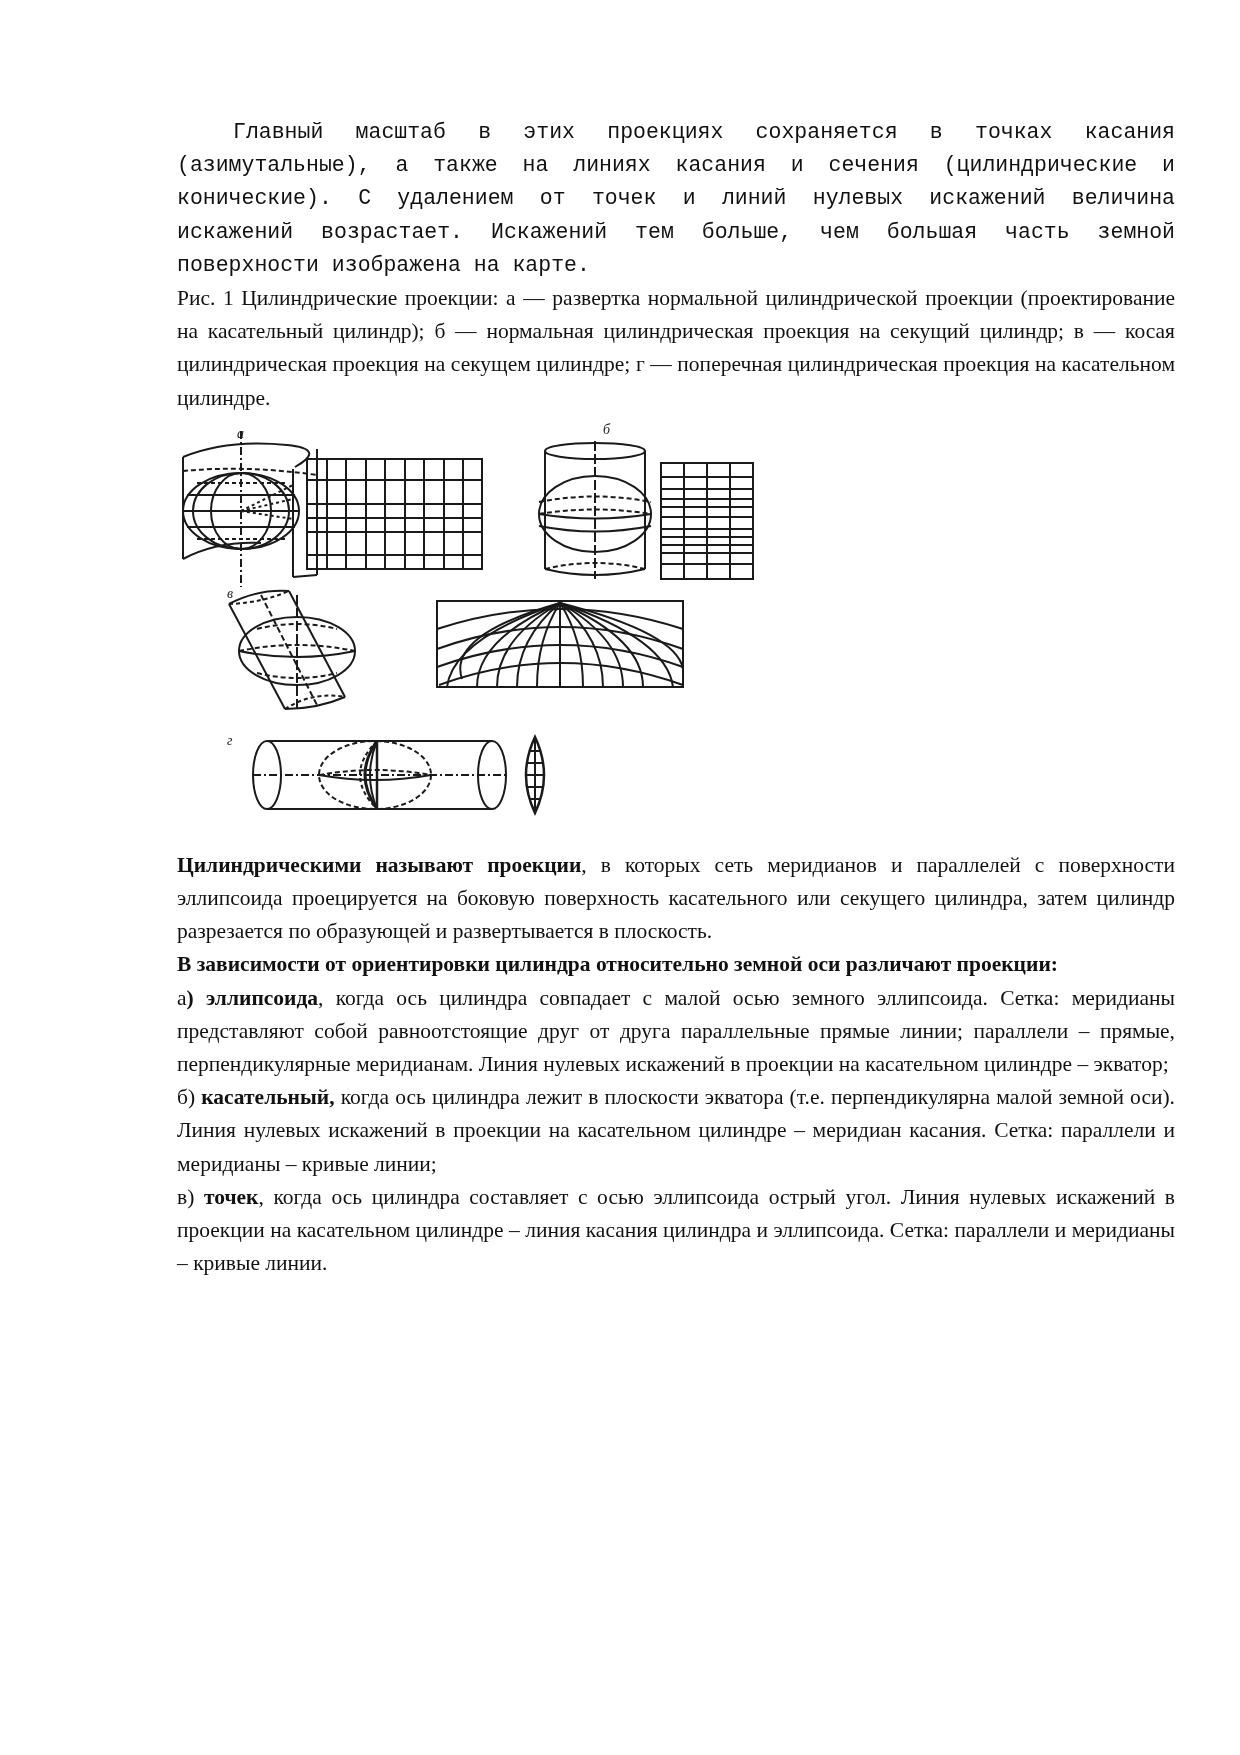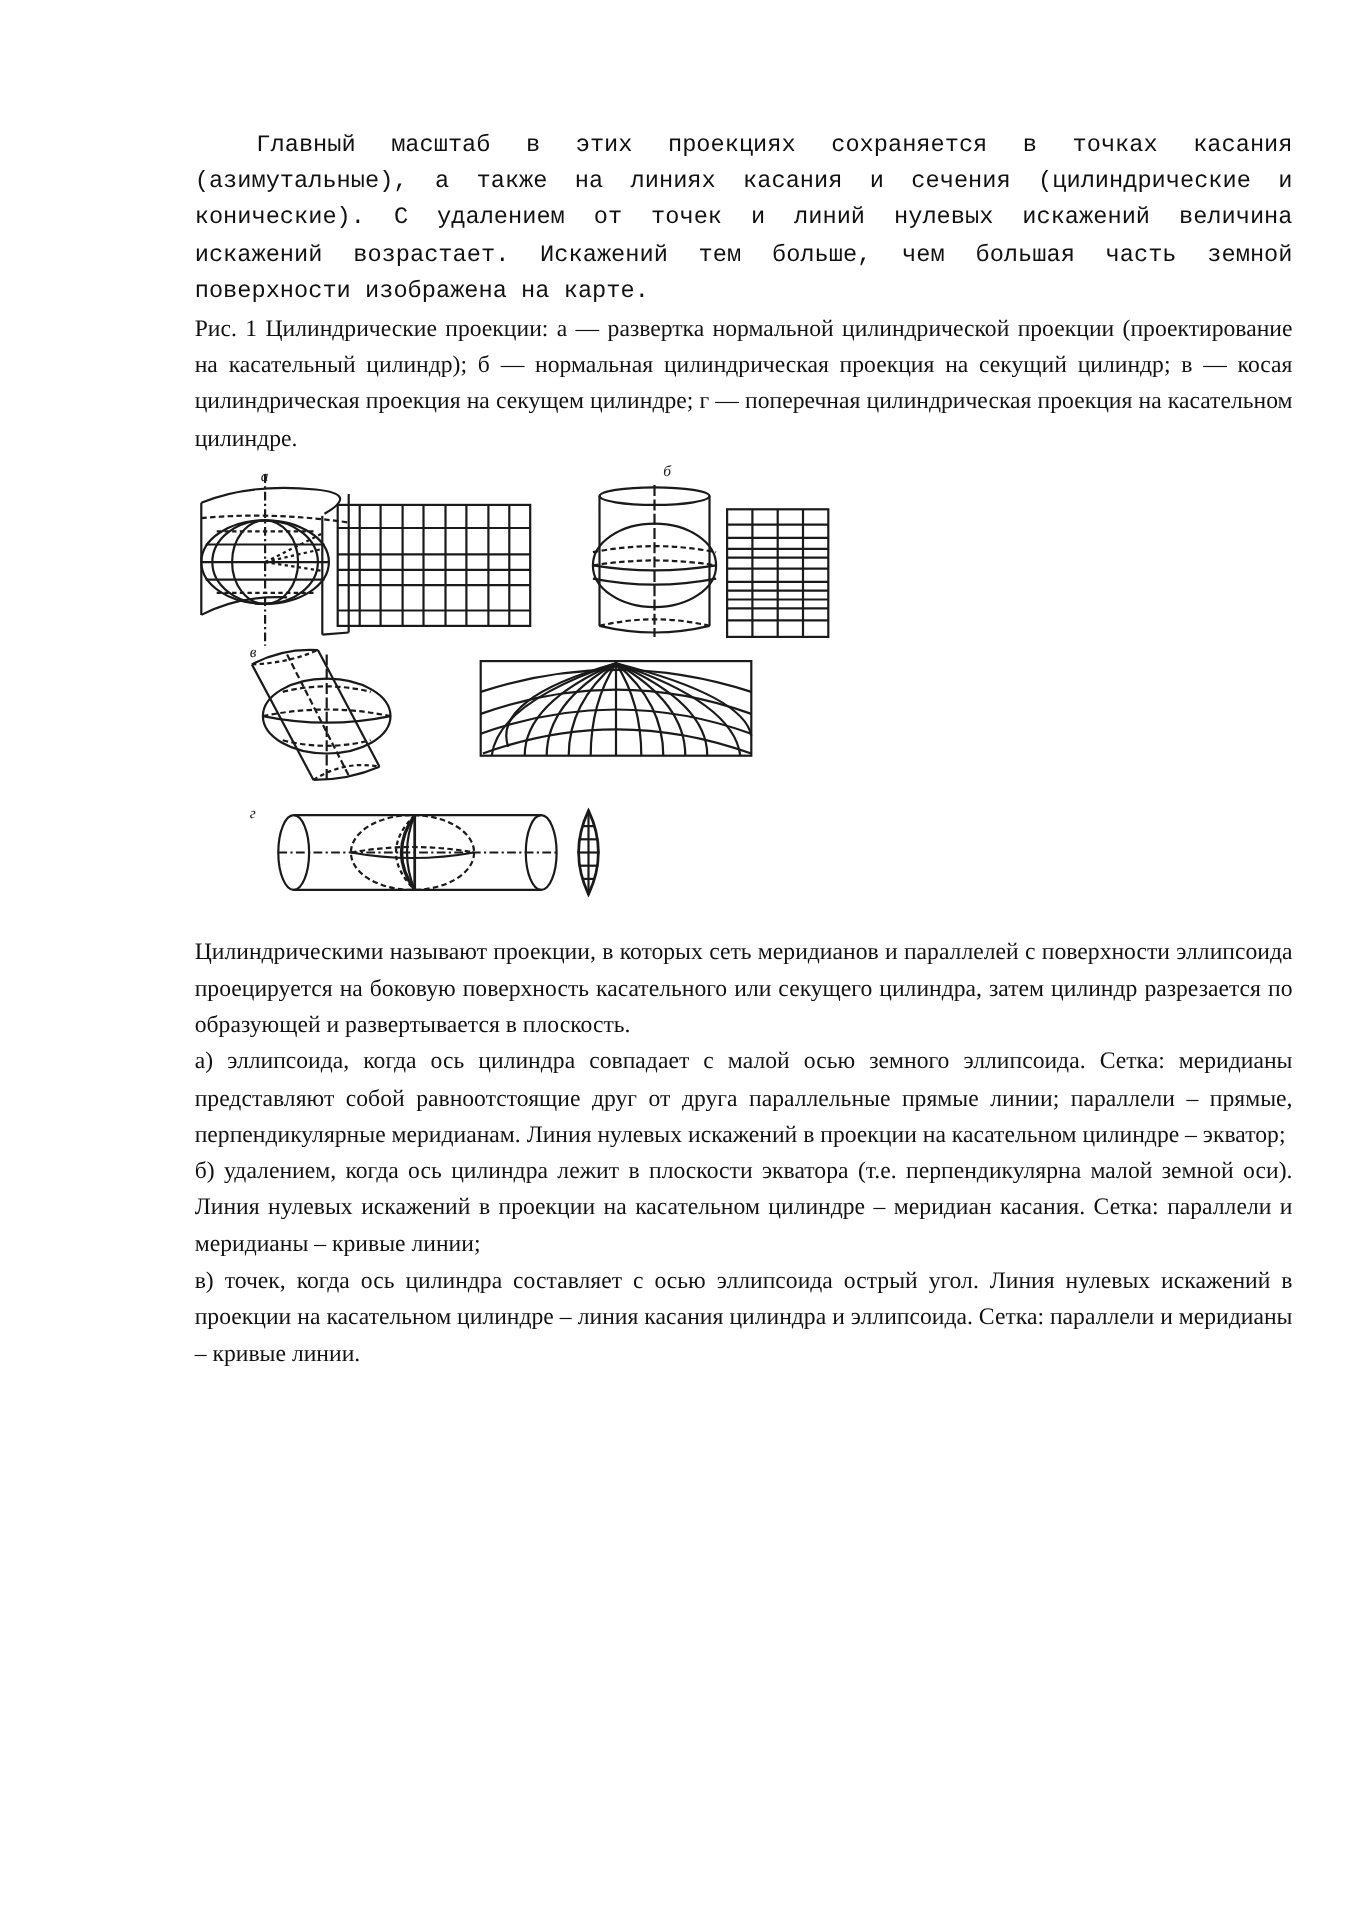--- a/index.html
+++ b/index.html
@@ -4,21 +4,21 @@
 <style>
   html, body { margin: 0; padding: 0; background: #ffffff; }
   body { width: 1240px; height: 1755px; position: relative; overflow: hidden; }
   .page {
     position: absolute; left: 177px; top: 116px; width: 998px;
     font-family: "Liberation Serif", serif; font-size: 21.5px; line-height: 33.2px;
     color: #111111; text-align: justify;
   }
   .page p { margin: 0; }
   .indent { text-indent: 56px; font-family: Liberation Mono, monospace; }
-  b { font-weight: normal; }
+  b { font-weight: bold; }
   .figure { position: relative; width: 1000px; height: 420px; margin: 4px 0 0 0; }
   .figure svg { position: absolute; left: 0; top: 0; }
   .fig-label { position: absolute; font-family: "Liberation Serif", serif; font-style: italic; font-size: 14px; color: #222; line-height: 14px; }
   .spacer { height: 33px; }
   .gap-after-fig { height: 10px; }
 </style>
 </head>
 <body>
 
 <div class="page">
@@ -165,19 +165,20 @@
             <line x1="349" y1="368" x2="367" y2="368"></line>
           <line x1="352" y1="380" x2="364" y2="380"></line>
         </g>
       </g>
     </svg>
   </div>
 
   <div class="gap-after-fig"></div>
 
   <p><b>Цилиндрическими называют проекции</b><span>, в которых сеть меридианов и параллелей с поверхности эллипсоида проецируется на боковую поверхность касательного или секущего цилиндра, затем цилиндр разрезается по образующей и развертывается в плоскость.</span></p>
+  <p><b>В зависимости от ориентировки цилиндра относительно земной оси различают проекции:</b></p>
 
   <p><span>а</span><b>) эллипсоида</b><span>, когда ось цилиндра совпадает с малой осью земного эллипсоида. Сетка: меридианы представляют собой равноотстоящие друг от друга параллельные  прямые линии; параллели – прямые, перпендикулярные меридианам. Линия нулевых искажений в проекции на касательном цилиндре – экватор;</span></p>
-  <p><span>б) </span><b>удалением,</b><span> когда ось цилиндра лежит в плоскости экватора (т.е. перпендикулярна малой земной оси). Линия нулевых искажений в проекции на касательном цилиндре – меридиан касания. Сетка: параллели и меридианы – кривые линии;</span></p>
+  <p><span>б) </span><b>касательный,</b><span> когда ось цилиндра лежит в плоскости экватора (т.е. перпендикулярна малой земной оси). Линия нулевых искажений в проекции на касательном цилиндре – меридиан касания. Сетка: параллели и меридианы – кривые линии;</span></p>
   <p><span>в) </span><b>точек</b><span>, когда ось цилиндра составляет с осью эллипсоида острый угол. Линия нулевых искажений в проекции на касательном цилиндре – линия касания цилиндра и эллипсоида. Сетка: параллели и меридианы – кривые линии.</span></p>
 
   <div class="spacer"></div>
 </div>
 
 </body></html>

